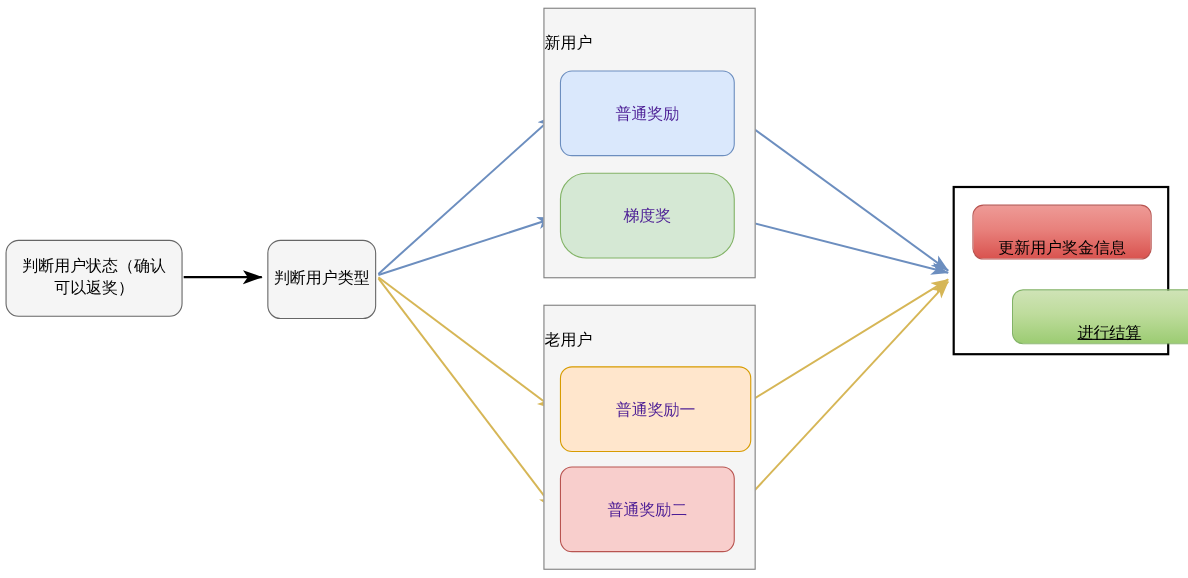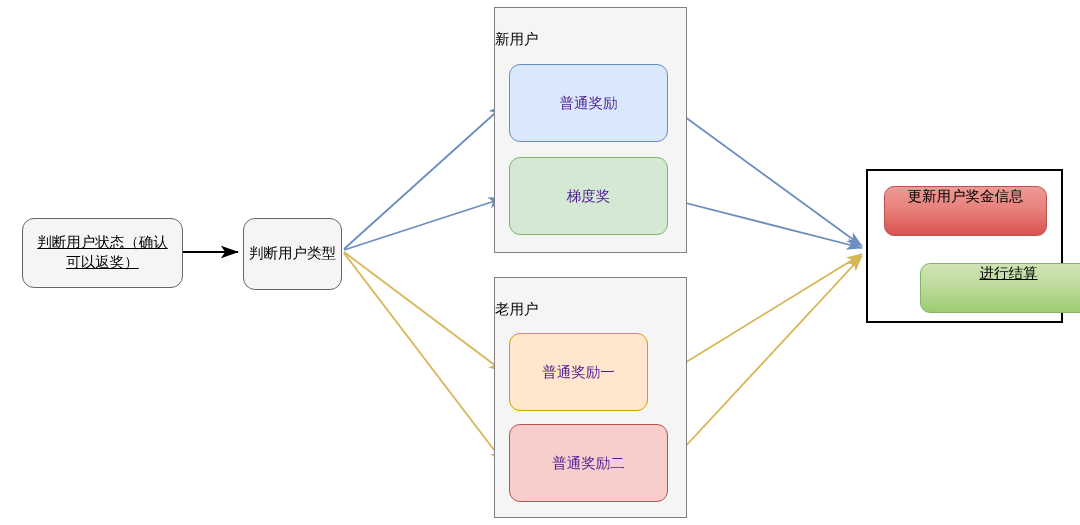--- a/index.html
+++ b/index.html
@@ -72,21 +72,21 @@
     position:absolute;
     box-sizing:border-box;
     background:#ffffff;
     border:2.2px solid #000000;
     z-index:1;
   }
   .btn{
     position:absolute;
     box-sizing:border-box;
     display:flex;
-    align-items:flex-start;
+    align-items:flex-end;
     justify-content:center;
     border-radius:10px;
     font-size:14.5px;
     color:#000000;
     z-index:2;
   }
   .btn-red{
     background:linear-gradient(180deg,#ee9a96 0%,#e8817c 45%,#d9534f 100%);
     border:1.4px solid #b85450;
   }
@@ -118,43 +118,43 @@
 
   <line x1="344" y1="252" x2="504" y2="372" stroke="#d6b656" stroke-width="1.8" marker-end="url(#ah-orange)"></line>
   <line x1="344" y1="253" x2="504" y2="463" stroke="#d6b656" stroke-width="1.8" marker-end="url(#ah-orange)"></line>
 
   <line x1="670" y1="106" x2="862" y2="246" stroke="#6c8ebf" stroke-width="1.8" marker-end="url(#ah-blue)"></line>
   <line x1="670" y1="199" x2="862" y2="248" stroke="#6c8ebf" stroke-width="1.8" marker-end="url(#ah-blue)"></line>
   <line x1="670" y1="372" x2="862" y2="254" stroke="#d6b656" stroke-width="1.8" marker-end="url(#ah-orange)"></line>
   <line x1="670" y1="463" x2="862" y2="256" stroke="#d6b656" stroke-width="1.8" marker-end="url(#ah-orange)"></line>
 </svg>
 
-<div class="node proc" style="left:22px;top:218px;width:161px;height:70px;text-decoration:underline;">
+<div class="node proc" style="left:5px;top:218px;width:161px;height:70px;">
   <span>判断用户状态（确认
 可以返奖）</span>
 </div>
 
 <div class="node proc" style="left:243px;top:218px;width:99px;height:72px;text-align:right;">
   <span>判断用户类型</span>
 </div>
 
 <div class="group" style="left:494px;top:7px;width:193px;height:246px;">
   <div class="group-title">新用户</div>
 </div>
 <div class="card card-blue" style="left:509px;top:64px;width:159px;height:78px;">
   <span>普通奖励</span>
 </div>
-<div class="card card-green" style="left:509px;top:157px;width:159px;height:78px;">
+<div class="card card-green" style="left:509px;top:157px;width:159px;height:78px;border-radius:24px;">
   <span>梯度奖</span>
 </div>
 
 <div class="group" style="left:494px;top:277px;width:193px;height:241px;">
   <div class="group-title">老用户</div>
 </div>
-<div class="card card-orange" style="left:509px;top:333px;width:139px;height:78px;">
+<div class="card card-orange" style="left:509px;top:333px;width:174px;height:78px;">
   <span>普通奖励一</span>
 </div>
 <div class="card card-pink" style="left:509px;top:424px;width:159px;height:78px;">
   <span>普通奖励二</span>
 </div>
 
 <div class="panel" style="left:866px;top:169px;width:197px;height:154px;"></div>
 <div class="btn btn-red" style="left:884px;top:186px;width:163px;height:50px;">
   <span>更新用户奖金信息</span>
 </div>

